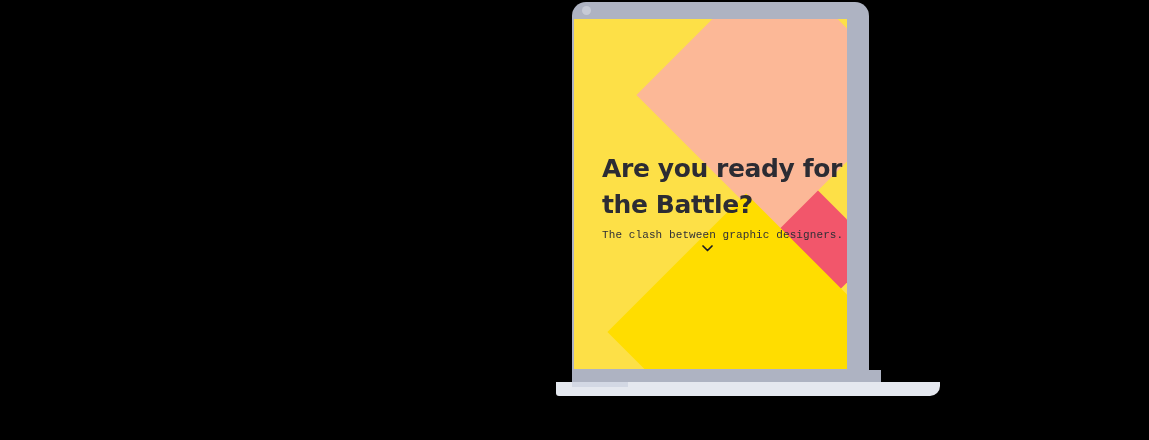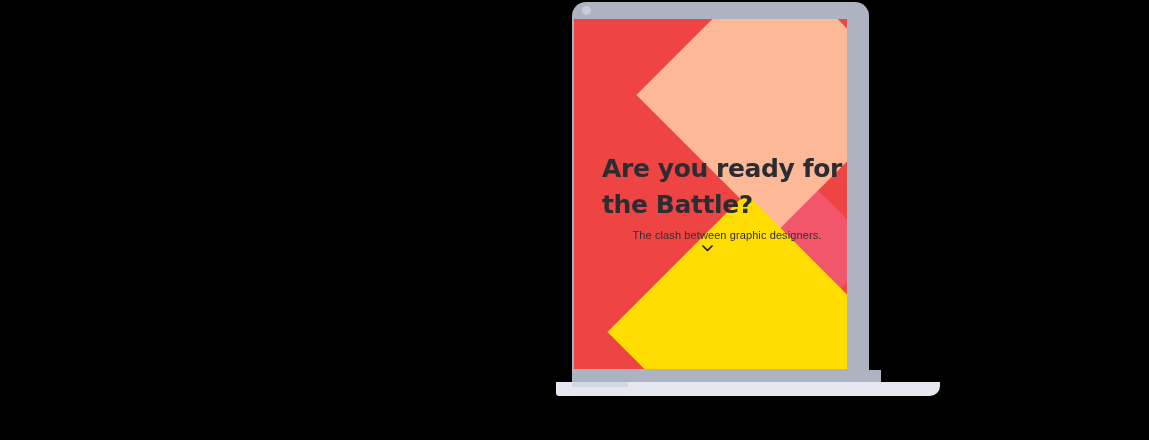--- a/index.html
+++ b/index.html
@@ -57,21 +57,21 @@
     background: #c7cbd6;
   }
 
   
   .screen {
     position: absolute;
     left: 574px;          
     top: 19px;
     width: 273px;
     height: 350px;
-    background: #ef4444;
+    background: #fde047;
     overflow: hidden;
   }
   .screen-inner {
     position: absolute;
     left: 0; top: 0;
     width: 273px; height: 350px;
     overflow: hidden;
   }
 
   
@@ -120,26 +120,25 @@
     font-family: "DejaVu Sans", sans-serif;
     font-weight: 700;
     font-size: 25px;
     line-height: 1.42;
     letter-spacing: -0.4px;
     color: #2c2c33;
     white-space: pre-line;
   }
   .subtitle {
     margin: 6px 0 0 0;
-    font-family: Liberation Sans, sans-serif;
+    font-family: Liberation Mono, monospace;
     font-size: 11px;
     line-height: 1.3;
     color: #2f2f36;
     letter-spacing: 0.1px;
-    text-align: center;
   }
   .cta-wrap {
     position: relative;
     margin-top: 14px;
     display: inline-block;
   }
   .cta-button {
     position: relative;
     display: inline-block;
     background: #ffdd00;

